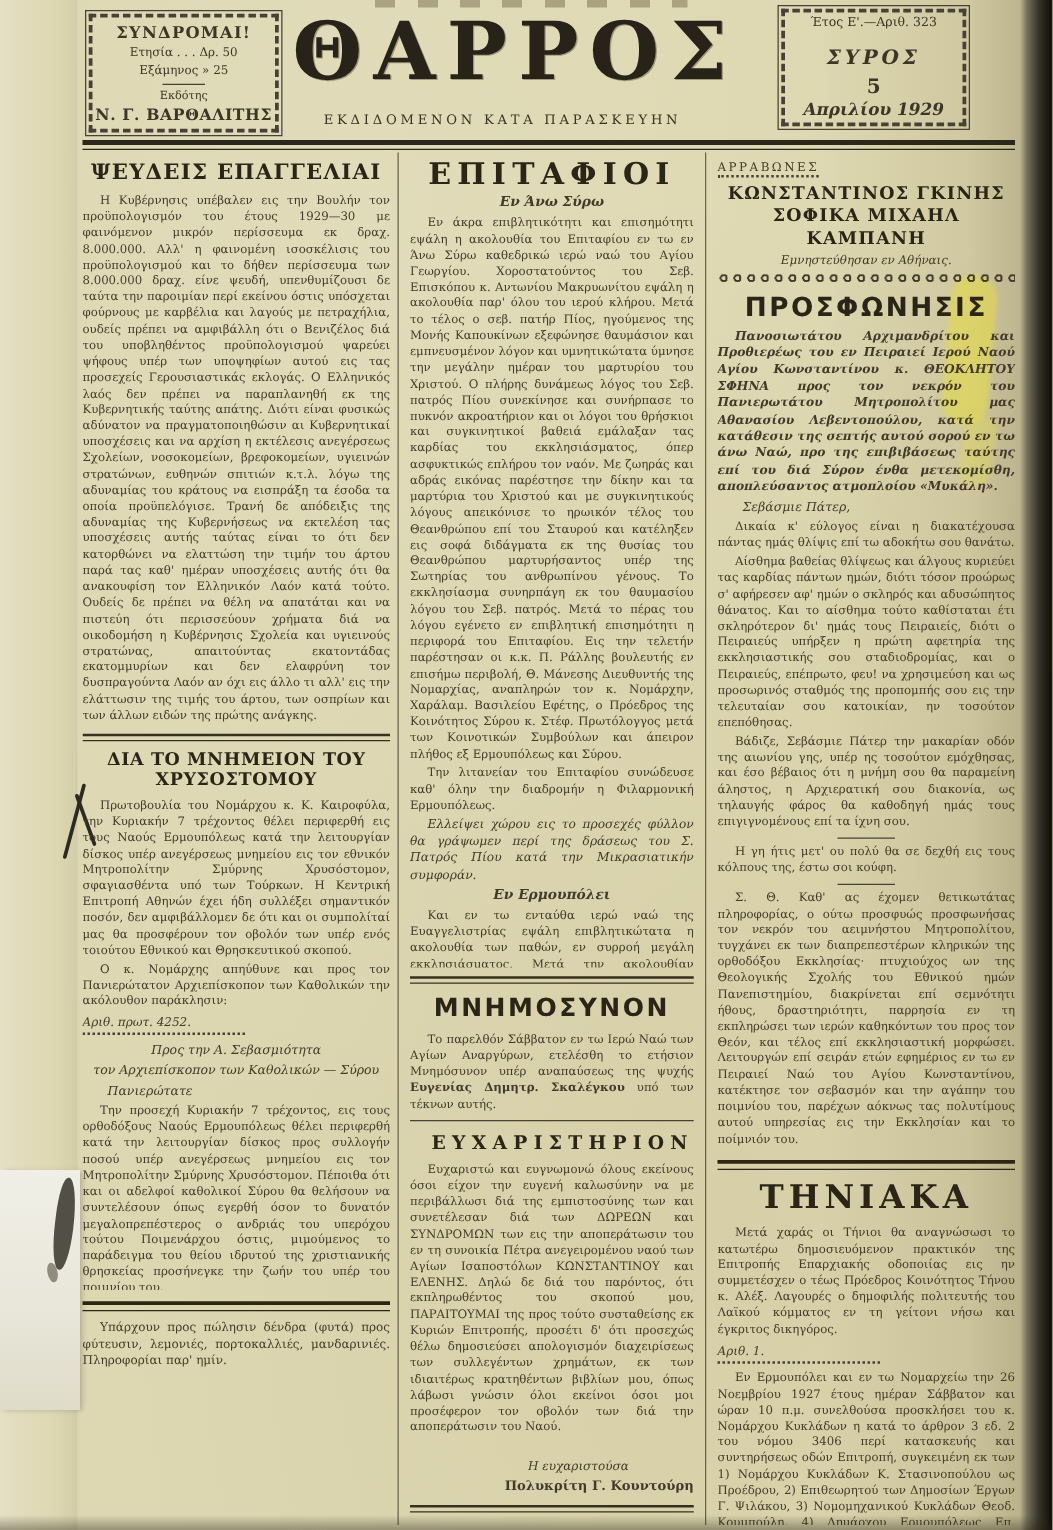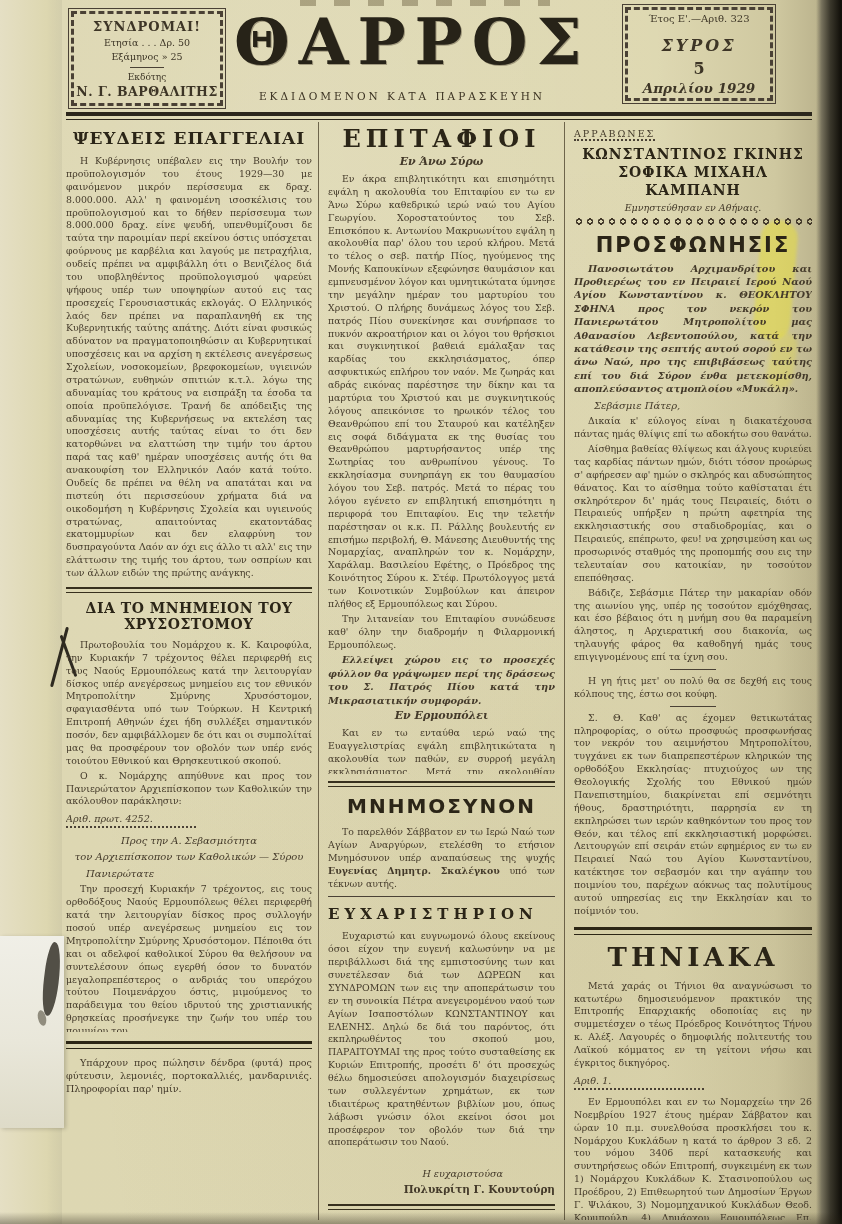--- a/index.html
+++ b/index.html
@@ -60,24 +60,24 @@
   .c1{width:252px;padding-right:6px;position:relative;box-sizing:border-box;}
   .c1 .flow{max-height:910px;overflow:hidden;}
   .c2{width:247px;padding:0 9px;box-sizing:border-box;
     border-left:1px solid rgba(72,62,40,.75);border-right:1px solid rgba(72,62,40,.75);overflow:hidden;}
   .c3{flex:1;padding-left:9px;overflow:hidden;}
   p{margin:0 0 2px;text-align:justify;font-size:9.4px;line-height:1.37;text-indent:14px;}
   .h1a{font-size:17px;font-weight:bold;text-align:center;letter-spacing:1px;margin:6px 0 7px;color:#2b2517;}
   .h1b{font-size:14px;font-weight:bold;text-align:center;letter-spacing:.5px;margin:6px 0 7px;color:#2b2517;}
   .h-epi{font-size:24px;font-weight:bold;text-align:center;letter-spacing:5px;margin:2px 0 2px;color:#2b2517;}
   .subhead{font-size:11px;font-weight:bold;font-style:italic;text-align:center;margin:2px 0 5px;}
-  .note-bold{font-weight:bold;font-style:italic;font-size:9.8px;}
+  .note-bold{font-weight:normal;font-style:italic;font-size:9.8px;}
   .h-mnim{font-family:"DejaVu Sans",sans-serif;font-size:20px;font-weight:bold;text-align:center;
     letter-spacing:2px;margin:6px 0 8px;color:#2b2517;}
-  .h-efx{font-size:15px;font-weight:bold;text-align:left;letter-spacing:5px;margin:8px 0 7px;color:#2b2517;}
+  .h-efx{font-size:15px;font-weight:bold;text-align:right;letter-spacing:5px;margin:8px 0 7px;color:#2b2517;}
   .h-pro{font-size:15px;font-weight:bold;text-align:center;letter-spacing:1px;margin:6px 0 6px;color:#2b2517;}
   .h-prosf{font-family:"DejaVu Sans",sans-serif;font-size:21px;font-weight:bold;text-align:center;
     letter-spacing:2px;margin:4px 0 5px;color:#2b2517;}
   .h-tin{font-size:26px;font-weight:bold;text-align:center;letter-spacing:4px;margin:6px 0 8px;color:#2b2517;}
   .rule-dbl{border-top:2px solid #37301e;border-bottom:1px solid #37301e;height:3px;margin:7px 0;}
   .rule-heavy{border-top:3px solid #2c2615;border-bottom:1px solid #2c2615;height:4px;margin:7px 0;}
   .rule-thin{border-top:1px solid #4a4135;margin:6px 0;}
   .rule-dot{border-bottom:2px dotted #4a4135;width:130px;margin:1px 0 6px;}
   .sep{width:46px;border-top:1px solid #4a4135;margin:5px auto;}
   .chain{height:9px;margin:4px 0 3px;background-repeat:repeat-x;background-size:11px 9px;

